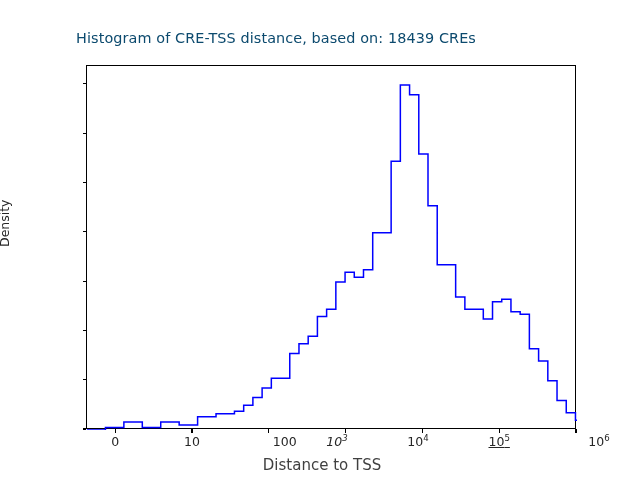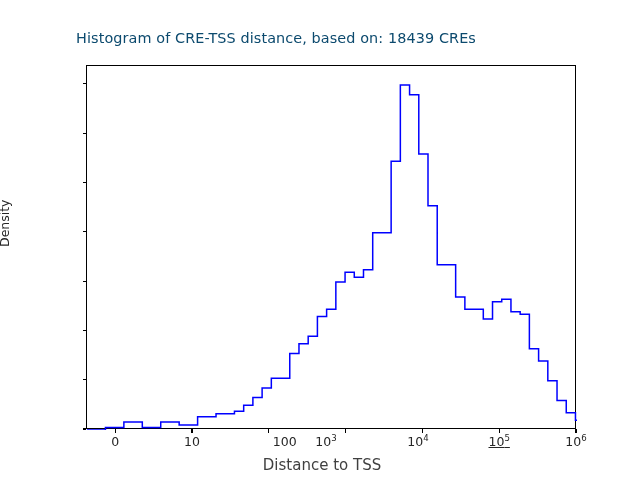--- a/index.html
+++ b/index.html
@@ -118,24 +118,24 @@
       <div class="ytick-mark" style="top: 280.563px;"></div>
       <div class="ytick-mark" style="top: 231.267px;"></div>
       <div class="ytick-mark" style="top: 181.971px;"></div>
       <div class="ytick-mark" style="top: 132.675px;"></div>
       <div class="ytick-mark" style="top: 83.3796px;"></div>
     </div>
   <div id="xtick-labels">
       <div class="xtick-label" style="left: 115.185px;">0</div>
       <div class="xtick-label" style="left: 191.987px;">10</div>
       <div class="xtick-label" style="left: 268.79px; margin-left: 16px;">100</div>
-      <div class="xtick-label" style="left: 326px;"><span>10</span><sup>3</sup></div>
+      <div class="xtick-label" style="left: 337px; font-style: italic;"><span>10</span><sup>3</sup></div>
       <div class="xtick-label" style="left: 418px;"><span>10</span><sup>4</sup></div>
       <div class="xtick-label" style="left: 499.197px; text-decoration: underline;"><span>10</span><sup>5</sup></div>
-      <div class="xtick-label" style="left: 576px;"><span>10</span><sup>6</sup></div>
+      <div class="xtick-label" style="left: 599px;"><span>10</span><sup>6</sup></div>
     </div>
   <div id="xtick-marks">
       <div class="xtick-mark" style="left: 114.635px;"></div>
       <div class="xtick-mark" style="left: 191.437px;"></div>
       <div class="xtick-mark" style="left: 268.24px;"></div>
       <div class="xtick-mark" style="left: 345.042px;"></div>
       <div class="xtick-mark" style="left: 421.845px;"></div>
       <div class="xtick-mark" style="left: 498.647px;"></div>
       <div class="xtick-mark" style="left: 575.45px;"></div>
     </div>

